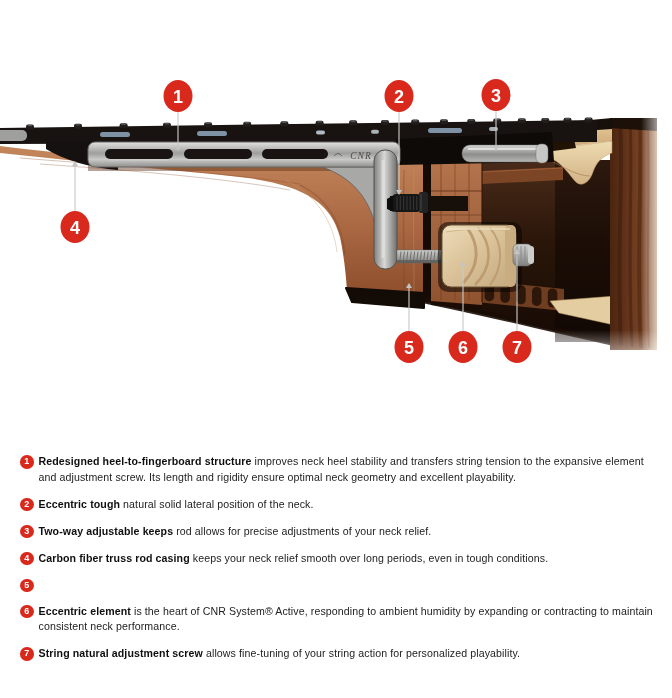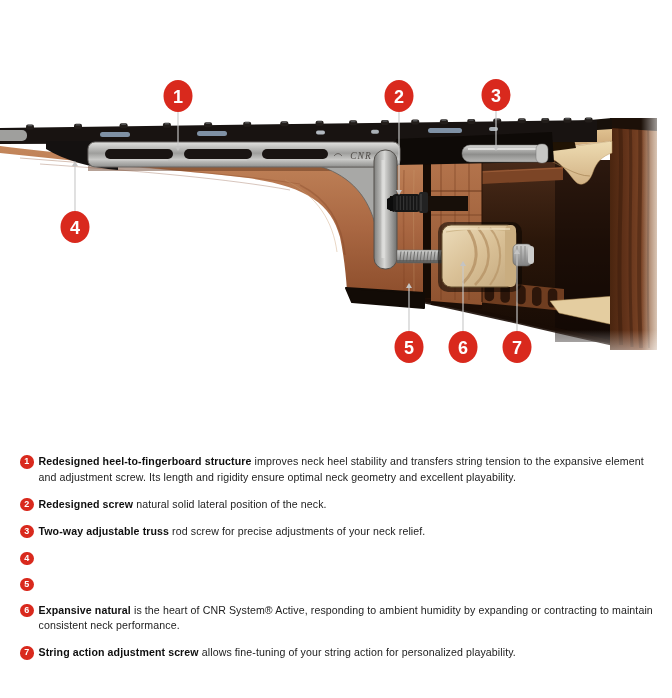--- a/index.html
+++ b/index.html
@@ -344,36 +344,37 @@
 </svg>
 
 <div class="legend">
   <div class="legend-item">
     <span class="bullet">1</span>
     <p><span class="term">Redesigned heel-to-fingerboard structure</span> <span class="desc">improves neck heel stability and transfers string tension to the expansive element
 and adjustment screw. Its length and rigidity ensure optimal neck geometry and excellent playability.</span></p>
   </div>
   <div class="legend-item">
     <span class="bullet">2</span>
-    <p><span class="term">Redesigned screw</span> <span class="desc">natural solid lateral position of the neck.</span></p>
+    <p><span class="term">Eccentric tough</span> <span class="desc">natural solid lateral position of the neck.</span></p>
   </div>
   <div class="legend-item">
     <span class="bullet">3</span>
-    <p><span class="term">Two-way adjustable truss</span> <span class="desc">rod screw for precise adjustments of your neck relief.</span></p>
+    <p><span class="term">Two-way adjustable keeps</span> <span class="desc">rod allows for precise adjustments of your neck relief.</span></p>
   </div>
   <div class="legend-item">
     <span class="bullet">4</span>
+    <p><span class="term">Carbon fiber truss rod casing</span> <span class="desc">keeps your neck relief smooth over long periods, even in tough conditions.</span></p>
   </div>
   <div class="legend-item">
     <span class="bullet">5</span>
   </div>
   <div class="legend-item">
     <span class="bullet">6</span>
-    <p><span class="term">Expansive natural</span> <span class="desc">is the heart of CNR System® Active, responding to ambient humidity by expanding or contracting to maintain
+    <p><span class="term">Eccentric element</span> <span class="desc">is the heart of CNR System® Active, responding to ambient humidity by expanding or contracting to maintain
 consistent neck performance.</span></p>
   </div>
   <div class="legend-item">
     <span class="bullet">7</span>
-    <p><span class="term">String action adjustment screw</span> <span class="desc">allows fine-tuning of your string action for personalized playability.</span></p>
+    <p><span class="term">String natural adjustment screw</span> <span class="desc">allows fine-tuning of your string action for personalized playability.</span></p>
   </div>
 </div>
 
 </div>
 
 </body></html>

